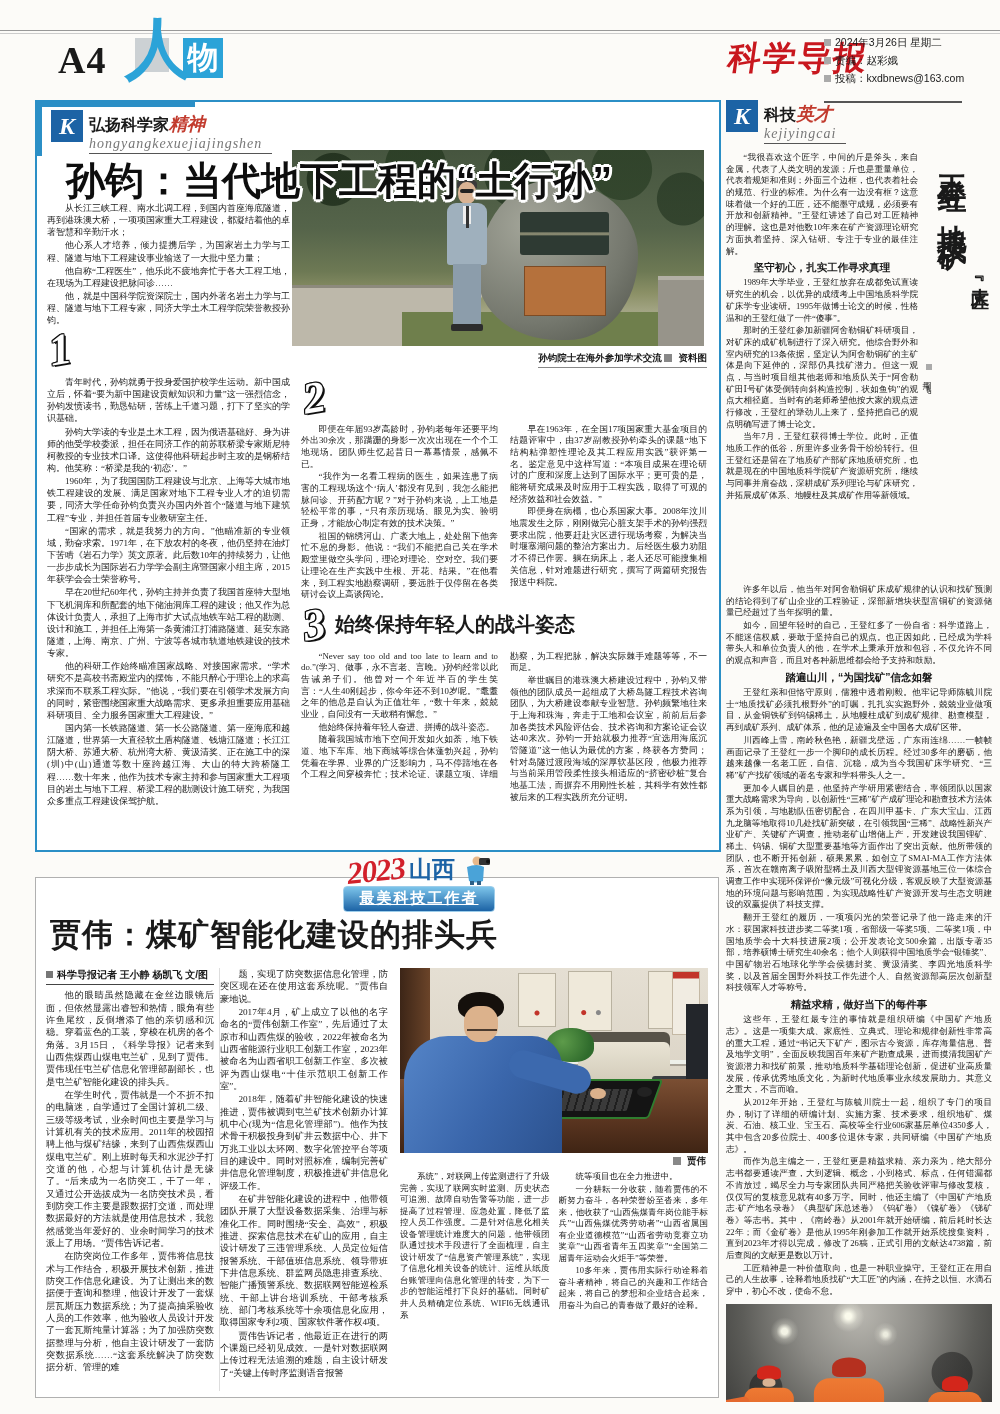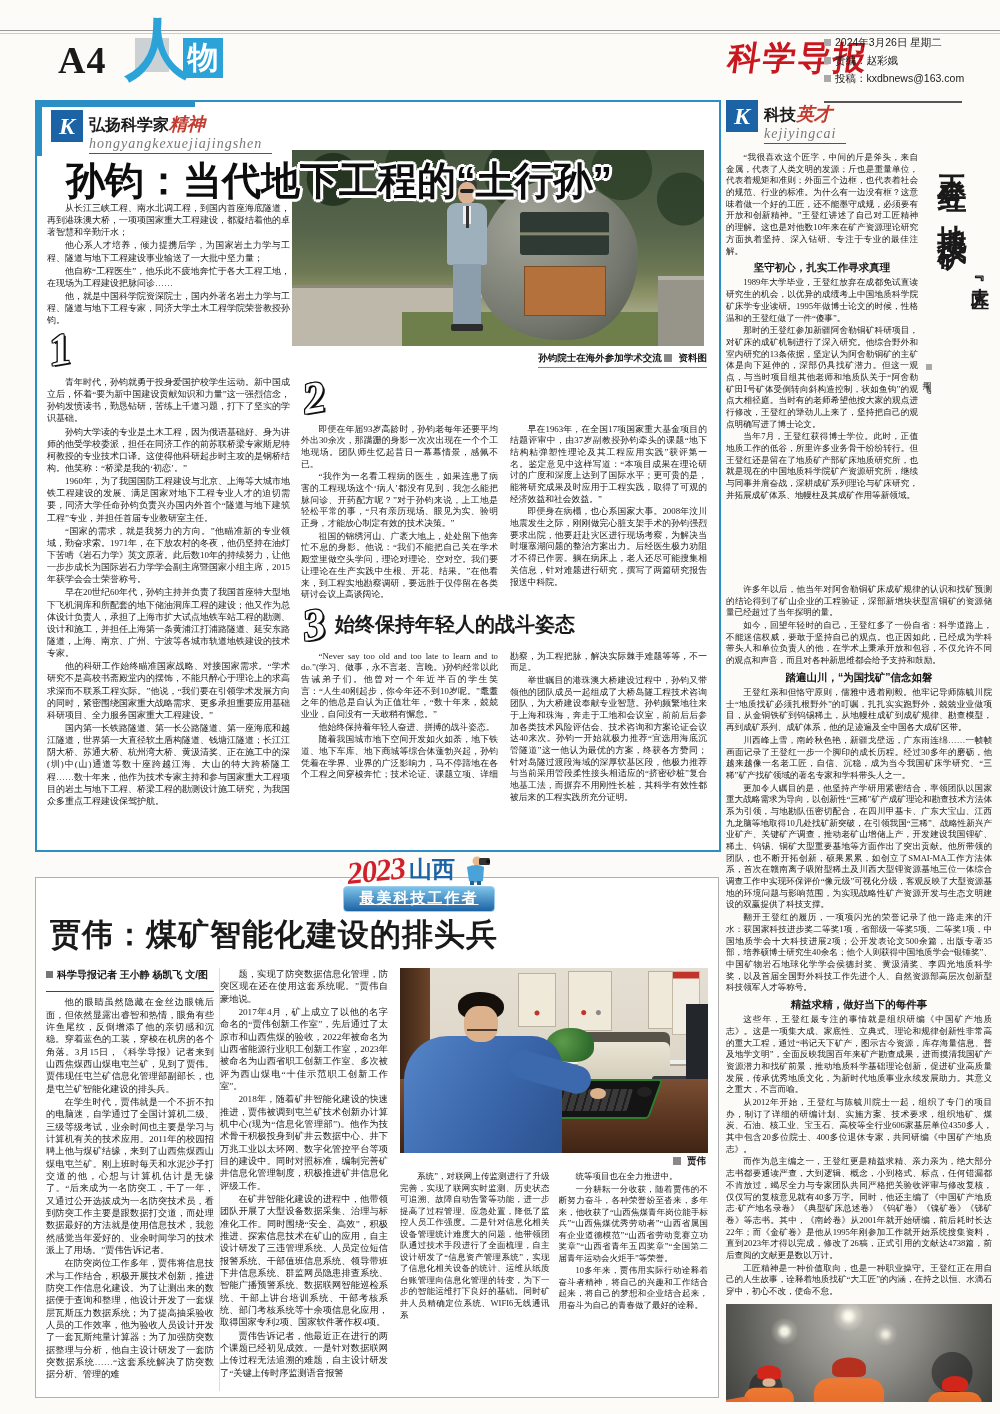--- a/index.html
+++ b/index.html
@@ -85,21 +85,21 @@
               color:#1c63a5;margin:0 2px 0 4px;}
   .b23-pill{margin:1px auto 0;width:150px;background:linear-gradient(180deg,#7cc4ea,#1c63a5);
             border:1px solid #9dcdea;border-radius:4px;color:#fff;font-family:"Liberation Sans","DejaVu Sans",sans-serif;
             font-size:15px;font-weight:bold;letter-spacing:2px;text-decoration:underline;padding:2px 0 3px;}
   .bottom-title{position:absolute;left:14px;top:36px;margin:0;font-family:"Liberation Sans","DejaVu Sans",sans-serif;
                 font-size:31px;font-weight:bold;letter-spacing:1px;}
   .bcols{position:absolute;left:10px;right:10px;top:90px;bottom:6px;display:flex;gap:12px;overflow:hidden;}
   .bcol{width:168px;flex:0 0 168px;font-size:9.2px;line-height:1.34;overflow:hidden;}
   .bcol-rule{border-left:1px solid #ddd;margin-left:-7px;}
   .byline{font-family:"Liberation Sans","DejaVu Sans",sans-serif;font-weight:bold;font-size:10px;
-          border-bottom:1.5px solid #444;padding-bottom:10px;margin-bottom:4px;white-space:nowrap;}
+          border-bottom:1.5px solid #444;padding-bottom:3px;margin-bottom:4px;white-space:nowrap;}
   .byline .sq{background:#777;}
   .bright{flex:1;overflow:hidden;}
   .jw-caption{text-align:right;font-size:9.5px;font-weight:bold;margin:2px 2px 3px 0;}
   .subcols{display:flex;gap:9px;}
   .bsub{flex:1;font-size:8.5px;line-height:1.36;overflow:hidden;}
 
   .caption-credit .sq{background:#888;width:8px;height:8px;}
 
   
   .photo{position:relative;overflow:hidden;}

